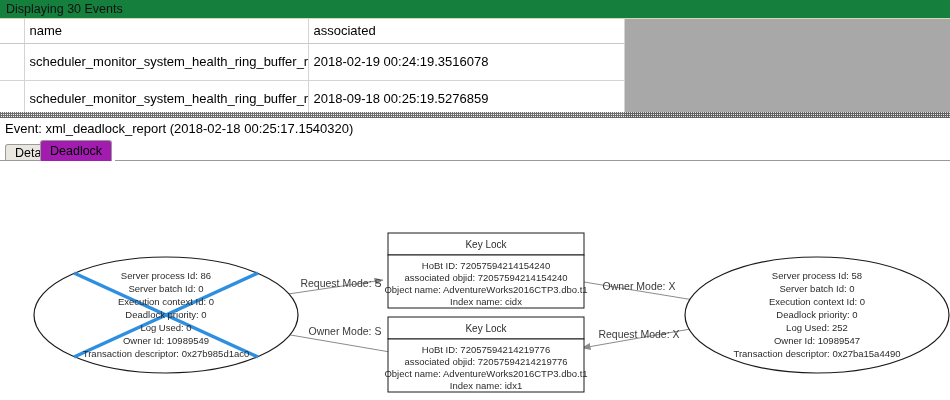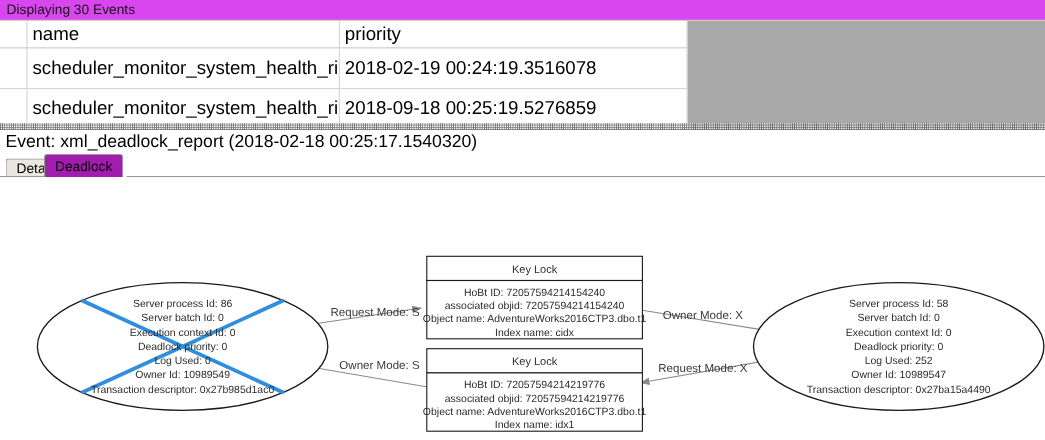--- a/index.html
+++ b/index.html
@@ -8,21 +8,21 @@
     background:#ffffff;
     font-family:"Liberation Sans", sans-serif;
     font-size:12px;color:#000;
     -webkit-font-smoothing:antialiased;
   }
   #app{position:relative;width:950px;height:400px;}
 
   
   .status-strip{
     position:absolute;left:0;top:0;width:950px;height:19px;
-    background:#d946ef;border-bottom:1px solid #d6d6b8;
+    background:#15803d;border-bottom:1px solid #d6d6b8;
     box-sizing:border-box;
     padding-left:20px;
   }
   .status-strip .txt{
     position:absolute;left:6px;top:2px;font-size:12.5px;color:#111;
   }
 
   
   .grid{
     position:absolute;left:0;top:19px;width:950px;height:99px;
@@ -32,21 +32,21 @@
   .grid-table{
     position:absolute;left:0;top:0;width:624px;height:99px;
     border-collapse:collapse;table-layout:fixed;background:#fff;
   }
   .grid-table col.c-sel{width:24px;}
   .grid-table col.c-name{width:284px;}
   .grid-table col.c-ts{width:316px;}
   .grid-table th,.grid-table td{
     border-right:1px solid #d4d4d4;
     border-bottom:1px solid #d4d4d4;
-    font-weight:normal;font-size:17px;
+    font-weight:normal;font-size:13px;
     padding:0 0 0 5px;height:24px;line-height:24px;
     text-align:left;white-space:nowrap;overflow:hidden;
     background:#fff;
     margin-top:32px;
   }
   .grid-table thead th{
     background:#fff;border-bottom:1px solid #c9c9c9;color:#000;
   }
   .grid-table th.sel-head,.grid-table td.sel-cell{
     background:#fff;padding:0;text-align:center;border-right:1px solid #d4d4d4;
@@ -74,21 +74,21 @@
     background-color:#efefef;
     opacity:.85;
   }
 
   
   .event-header{
     position:absolute;left:0;top:119px;width:950px;height:20px;
     background:#fff;
   }
   .event-header .txt{
-    position:absolute;left:5px;top:2px;font-size:16px;color:#000;
+    position:absolute;left:5px;top:2px;font-size:13px;color:#000;
   }
 
   
   .tabstrip{
     position:absolute;left:0;top:141px;width:950px;height:20px;
   }
   .tab{
     position:absolute;bottom:0;height:19px;line-height:19px;
     padding:0 9px;font-size:12.5px;color:#000;
     border:1px solid #9a9a9a;border-bottom:none;
@@ -141,21 +141,21 @@
     <table class="grid-table">
       <colgroup>
           <col class="c-sel">
           <col class="c-name">
           <col class="c-ts">
         </colgroup>
       <thead>
         <tr>
           <th class="sel-head"></th>
           <th>name</th>
-          <th>priority</th>
+          <th>associated</th>
         </tr>
       </thead>
       <tbody>
         <tr>
           <td class="sel-cell"></td>
           <td class="data-cell name-cell">scheduler_monitor_system_health_ring_buffer_recorded</td>
           <td class="data-cell ts-cell">2018-02-19 00:24:19.3516078</td>
         </tr>
         <tr>
           <td class="sel-cell"></td>

